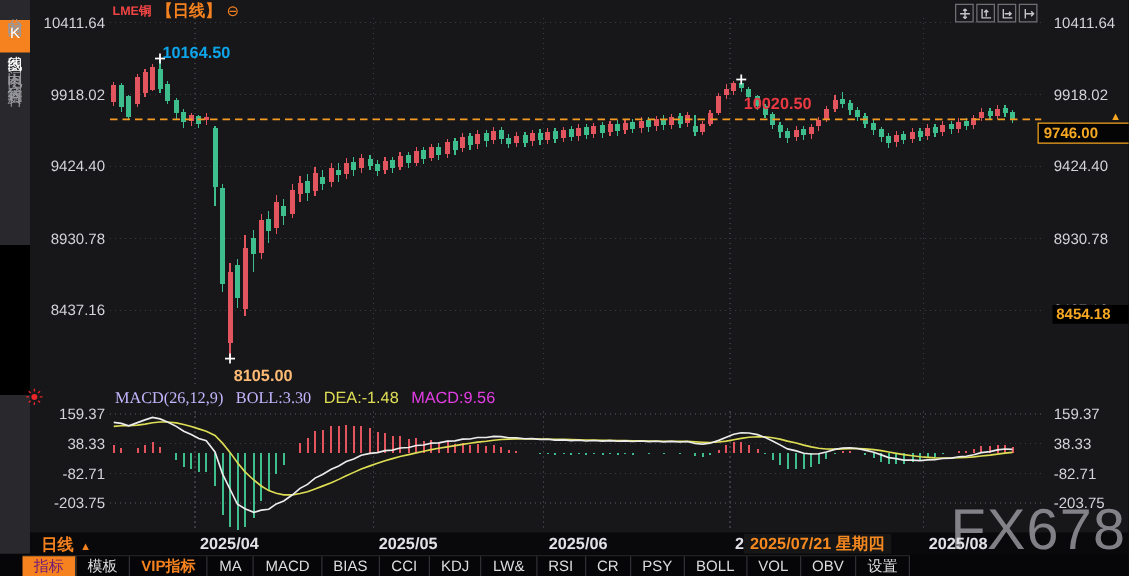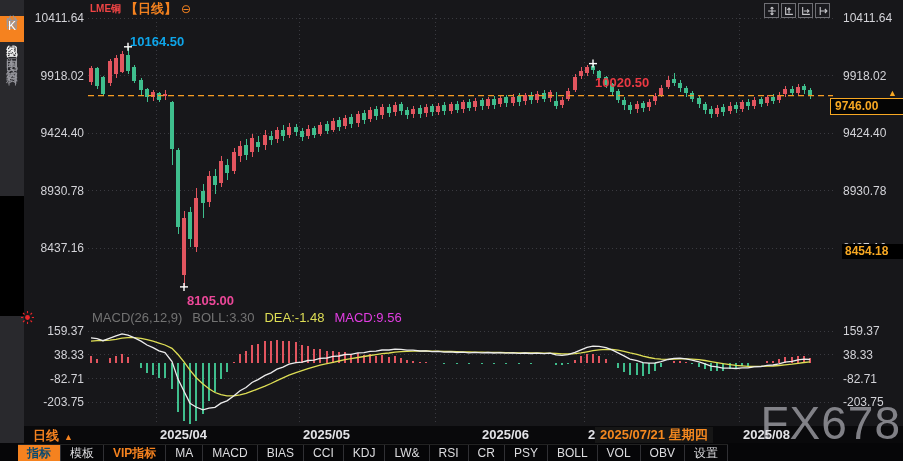--- a/index.html
+++ b/index.html
@@ -27,33 +27,33 @@
   .xtick{position:absolute;top:427px;color:#e2e2e6;font-size:13px;font-weight:bold;z-index:6;}
   
   .last-box{position:absolute;left:830px;width:70px;height:15px;border:1px solid #f7a823;background:#050505;
             color:#f7a823;font-size:12px;font-weight:bold;text-align:left;padding-left:4px;line-height:15px;z-index:7;}
   .pin{position:absolute;color:#f7a823;font-size:9px;z-index:7;line-height:9px;}
   .alt-box{position:absolute;left:842px;width:61px;height:15px;background:#000;color:#f7a823;
            font-size:12px;font-weight:bold;line-height:15px;padding-left:3px;z-index:7;}
   .mark{position:absolute;font-size:13px;font-weight:bold;z-index:6;letter-spacing:0;}
   
   .macd-head{position:absolute;left:92px;top:310px;display:flex;gap:10px;font-size:13px;z-index:6;}
-  .mh-w{color:#737373;} .mh-y{color:#dede55;} .mh-m{color:#e23de2;}
+  .mh-w{color:#c4b5fd;font-family:Liberation Serif, serif;} .mh-y{color:#dede55;} .mh-m{color:#e23de2;}
   .alert-ico{position:absolute;left:20px;top:310px;width:15px;height:15px;z-index:9;}
   
   .daterow{position:absolute;left:24px;top:426px;width:879px;height:17px;background:#09090b;z-index:5;}
   .period{position:absolute;left:33px;top:427px;color:#f5821f;font-size:13px;font-weight:bold;z-index:6;cursor:pointer;}
   .period .arr{font-size:9px;margin-left:5px;}
   .tooltip{position:absolute;left:595px;top:427px;height:16px;line-height:16px;background:#161616;
            color:#f5881f;font-size:13px;font-weight:bold;padding:0 5px;z-index:7;}
   .toolbar{position:absolute;left:18px;top:444px;height:17px;display:flex;align-items:stretch;
            background:#060608;z-index:8;border-top:1px solid #222;}
   .tb-item{color:#dcdcdf;font-size:12px;line-height:16px;padding:0 9px;border-right:1px solid #303034;
            white-space:nowrap;cursor:pointer;}
-  .tb-item.active{background:#f5821f;color:#0c4a6e;font-weight:bold;}
+  .tb-item.active{background:#f5821f;color:#701a75;font-weight:normal;}
   .tb-item.vip{color:#f5821f;font-weight:bold;}
   .toolrow-bg{position:absolute;left:0;top:443px;width:903px;height:18px;background:#060608;z-index:4;}
   
   .watermark{position:absolute;right:2px;top:396px;font-size:46px;color:#9d9da4;opacity:.8;
              letter-spacing:1px;z-index:6;font-weight:400;}
   svg.chart{position:absolute;left:0;top:0;z-index:2;}
 </style>
 </head>
 <body>
 
@@ -557,19 +557,19 @@
     <div class="ytick left" style="top: 331.295px;">159.37</div>
     <div class="ytick right" style="top: 331.295px;">159.37</div>
     <div class="ytick left" style="top: 354.995px;">38.33</div>
     <div class="ytick right" style="top: 354.995px;">38.33</div>
     <div class="ytick left" style="top: 378.695px;">-82.71</div>
     <div class="ytick right" style="top: 378.695px;">-82.71</div>
     <div class="ytick left" style="top: 402.394px;">-203.75</div>
     <div class="ytick right" style="top: 402.394px;">-203.75</div>
     <div class="xtick" style="left: 160px;">2025/04</div>
     <div class="xtick" style="left: 303px;">2025/05</div>
-    <div class="xtick" style="left: 439px; margin-left: 43px;">2025/06</div>
+    <div class="xtick" style="left: 439px;">2025/06</div>
     <div class="xtick" style="left: 588px;">2025/07</div>
     <div class="xtick" style="left: 743px;">2025/08</div>
     <div class="mark" style="left: 130px; top: 33.8084px; color: #0ea5e9;">10164.50</div>
     <div class="mark" style="left: 595px; top: 50.594px; color: rgb(234, 57, 67); margin-top: 24px;">10020.50</div>
-    <div class="mark" style="left: 187px; top: 292.878px; color: #ec4899; text-align: center;">8105.00</div>
+    <div class="mark" style="left: 187px; top: 292.878px; color: #fdba74; text-align: center;">8105.00</div>
   </div>
 
 </body></html>

